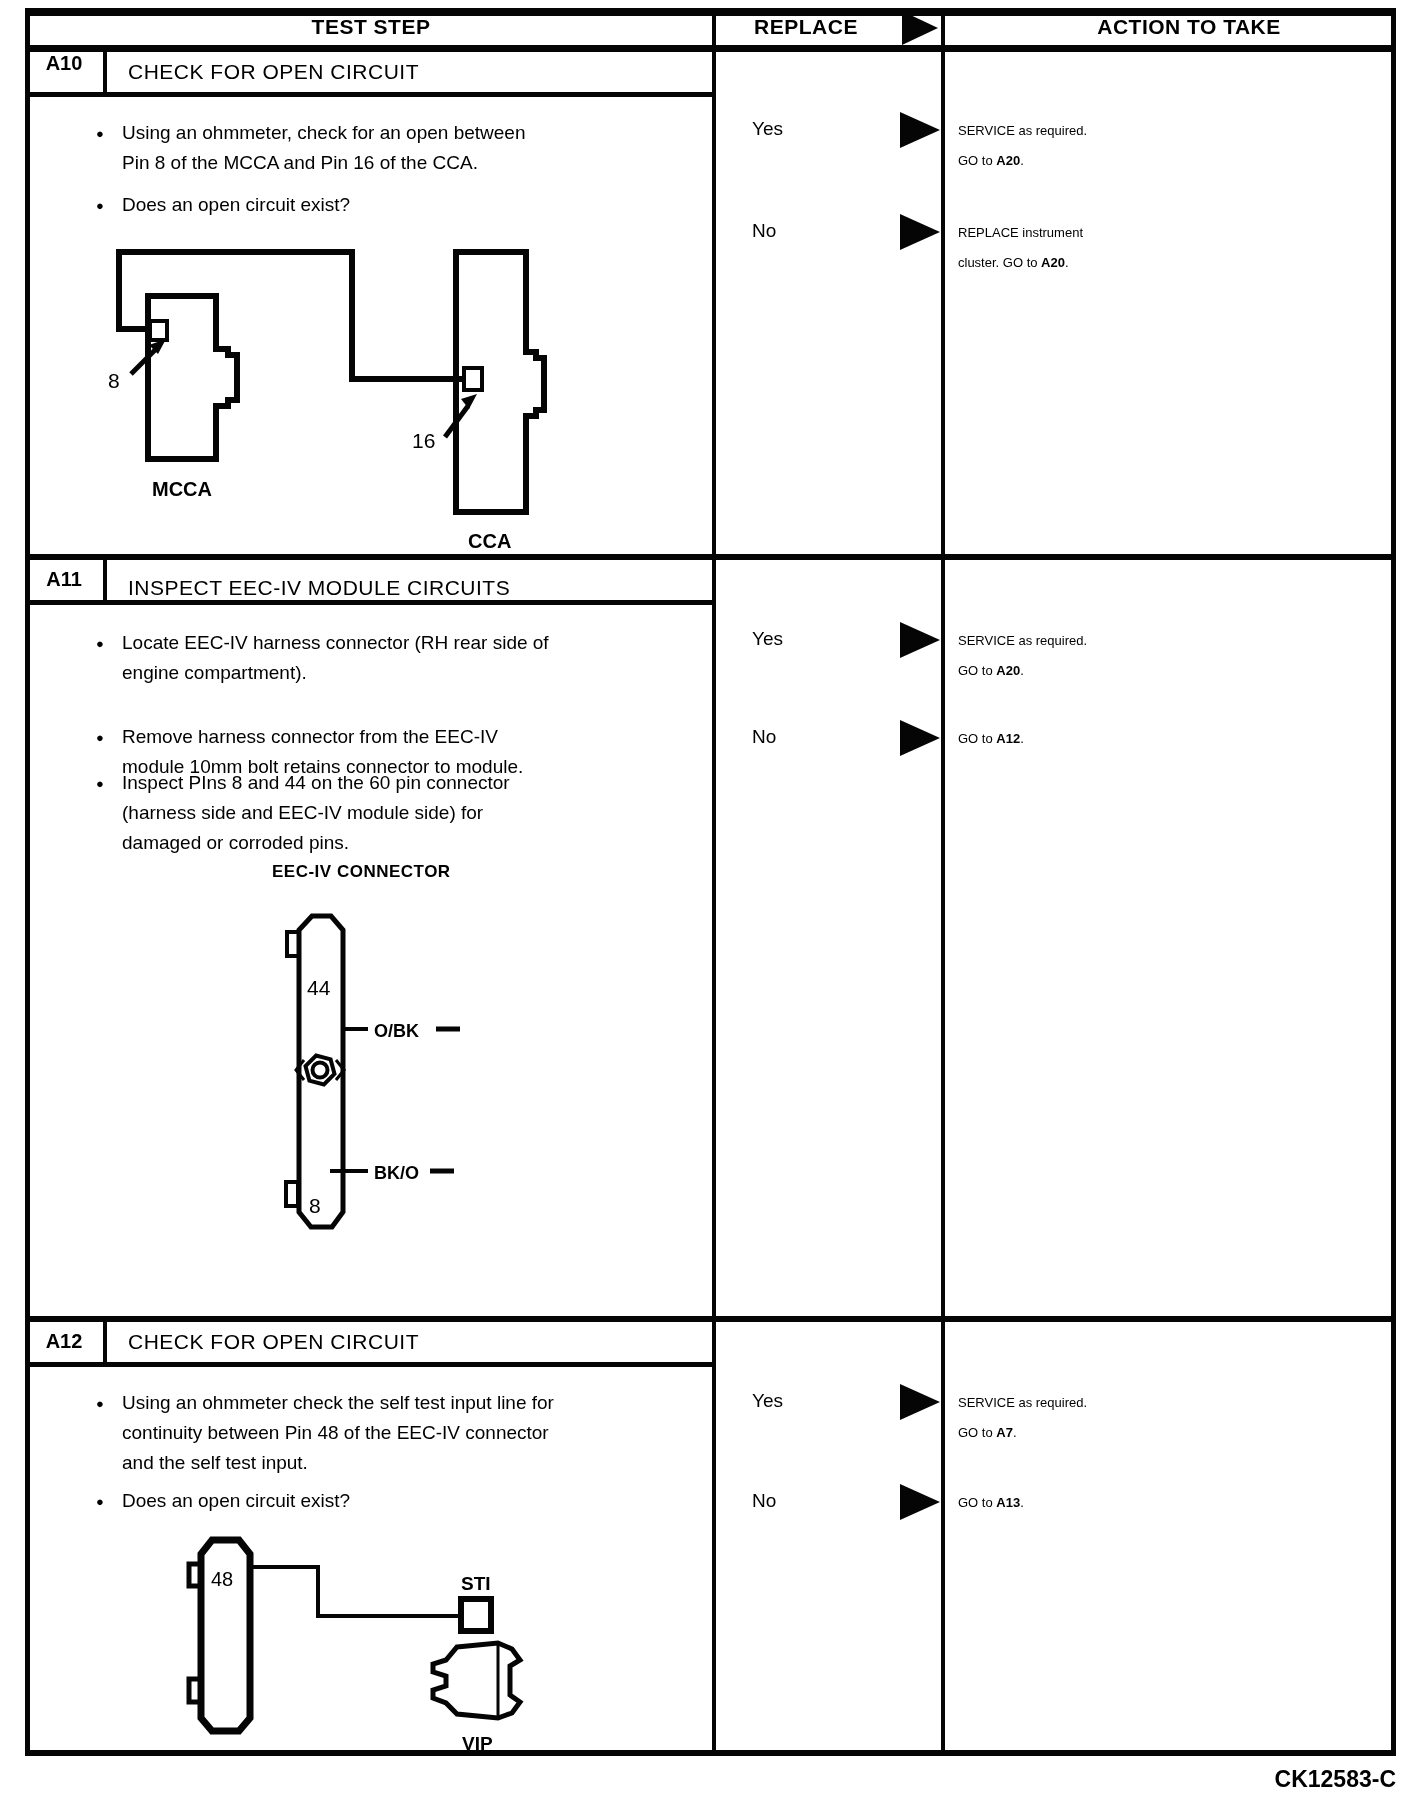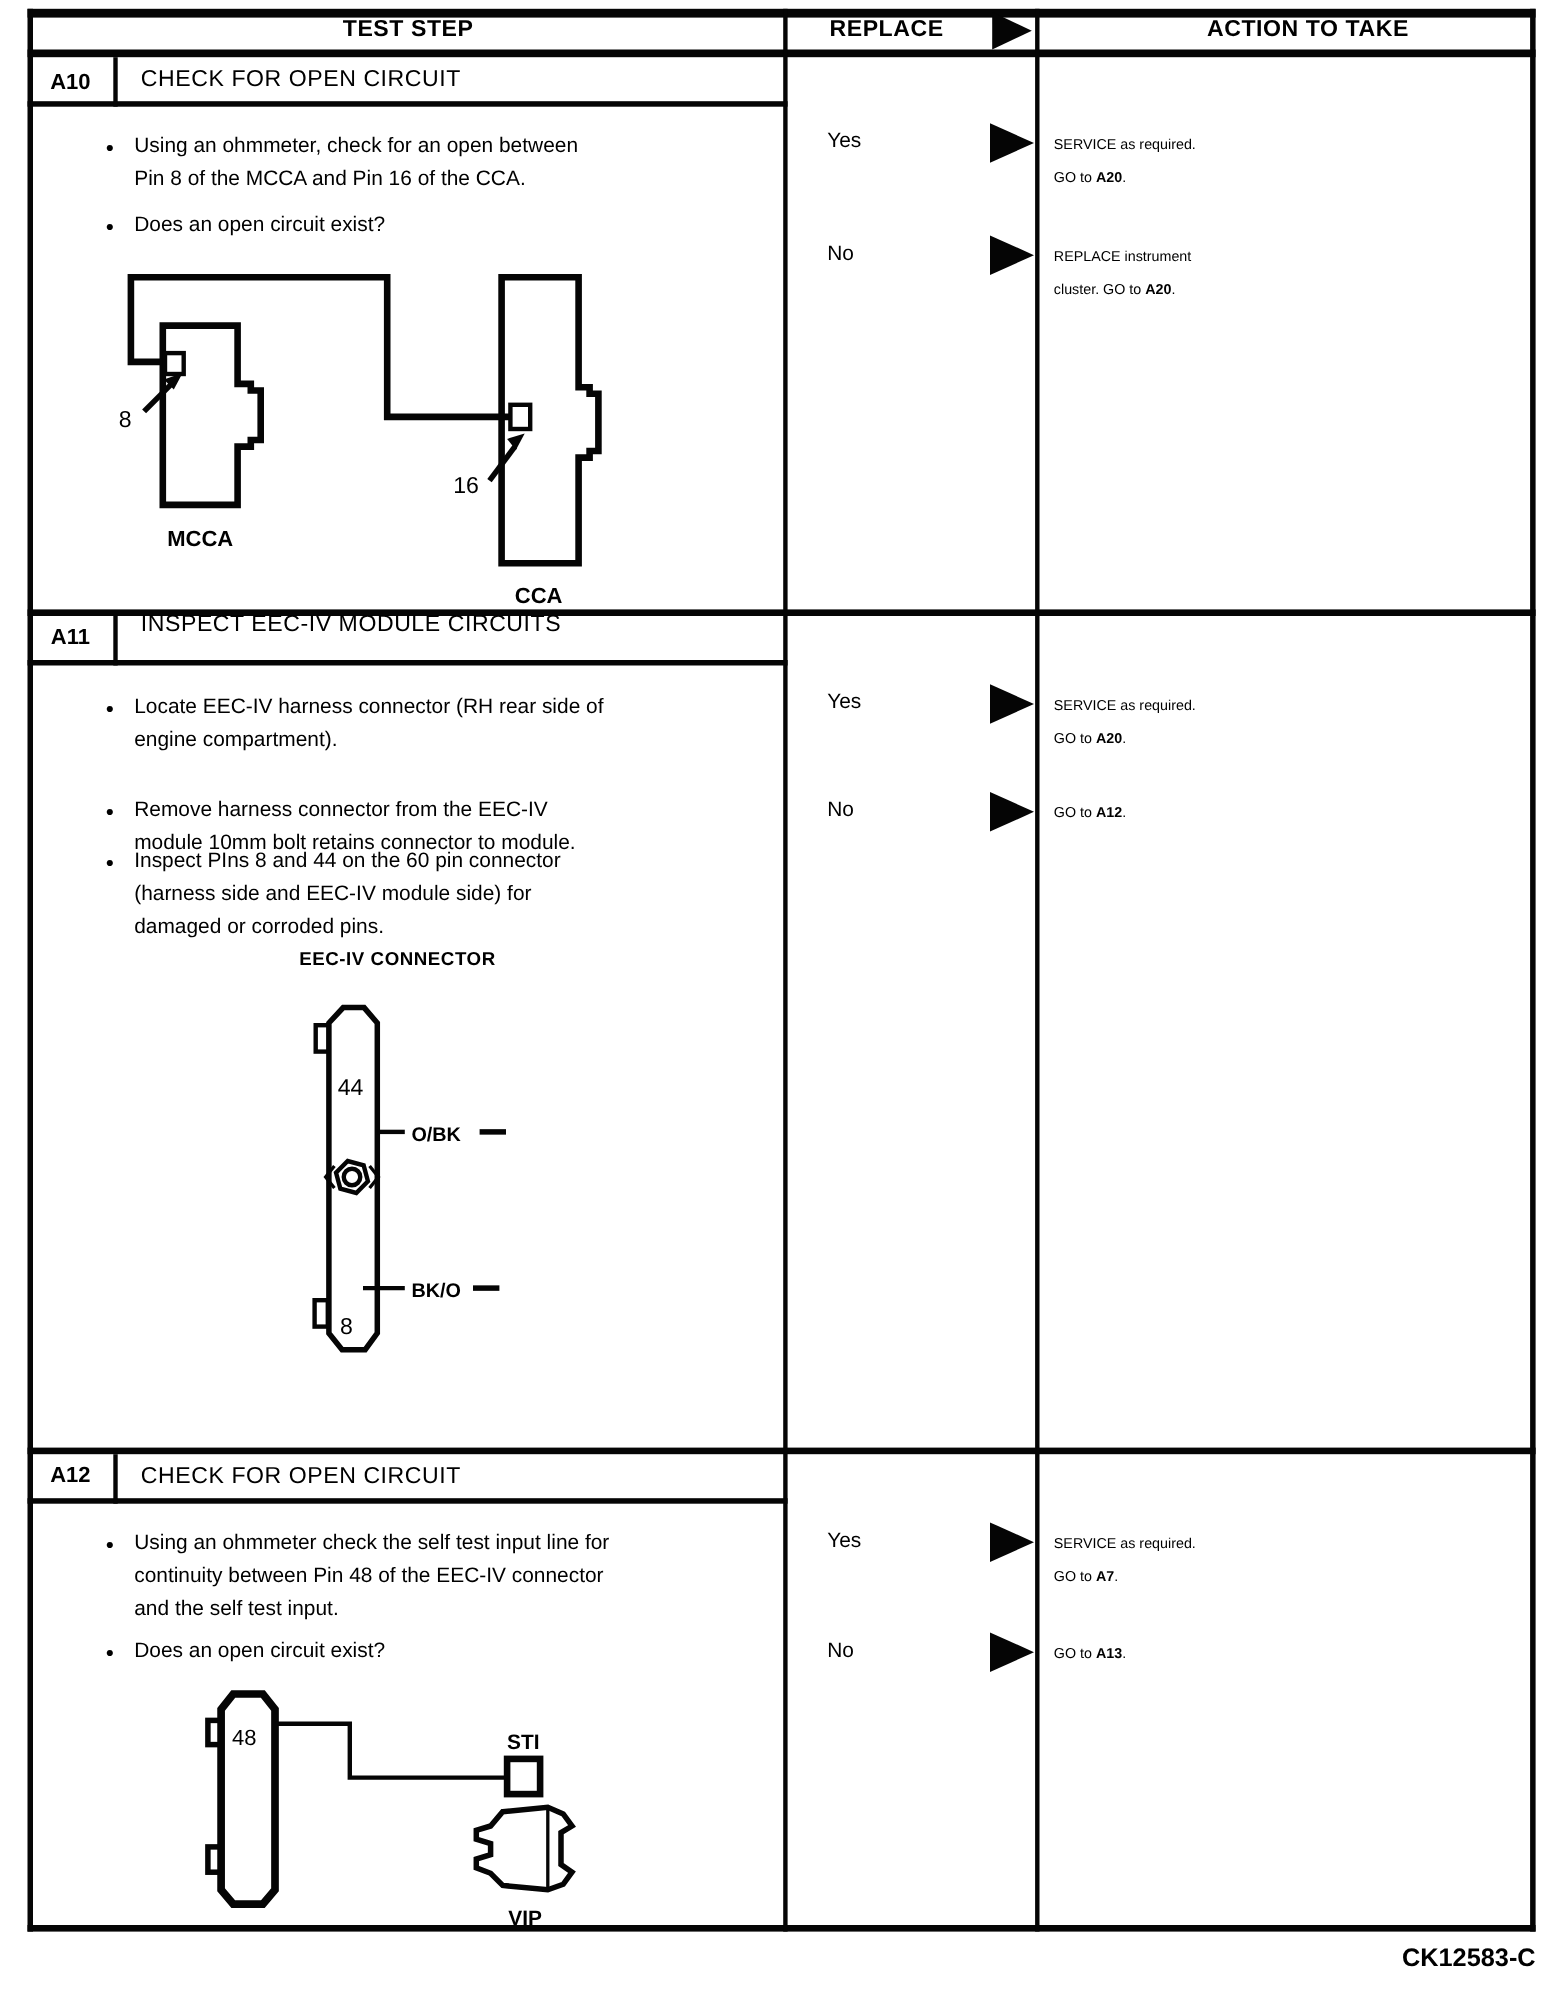--- a/index.html
+++ b/index.html
@@ -39,21 +39,21 @@
   <div class="hline" style="left:25px;top:554px;width:1371px;height:6px;"></div>
   <div class="hline" style="left:25px;top:1316px;width:1371px;height:6px;"></div>
 
   <div class="txt hdr" style="left:30px;top:15px;width:682px;text-align:center;">TEST STEP</div>
   <div class="txt hdr" style="left:716px;top:15px;width:180px;text-align:center;">REPLACE</div>
   <div class="tri-hdr" style="left:902px;top:11px;"></div>
   <div class="txt hdr" style="left:966px;top:15px;width:446px;text-align:center;">ACTION TO TAKE</div>
 
   <div class="hline" style="left:25px;top:92px;width:691px;height:5px;"></div>
   <div class="vline" style="left:103px;top:52px;width:4px;height:45px;"></div>
-  <div class="txt band-id" style="left:25px;top:64px;width:78px;">A10</div>
+  <div class="txt band-id" style="left:25px;top:52px;width:78px;">A10</div>
   <div class="txt band-title" style="left:128px;top:60px;">CHECK FOR OPEN CIRCUIT</div>
 
   <div class="bullet" style="left:122px;top:118px;">Using an ohmmeter, check for an open between
 Pin 8 of the MCCA and Pin 16 of the CCA.</div>
   <div class="bullet" style="left:122px;top:190px;">Does an open circuit exist?</div>
 
   <div class="answer" style="left:752px;top:118px;">Yes</div>
   <div class="tri" style="left:900px;top:112px;"></div>
   <div class="action" style="left:958px;top:116px;"><span>SERVICE as required.
 GO to </span><b>A20</b><span>.</span></div>
@@ -74,21 +74,21 @@
     <polygon points="477,394 461,399 469,409" fill="#050505"></polygon>
     <text x="108" y="388" font-size="21">8</text>
     <text x="412" y="448" font-size="21">16</text>
     <text x="152" y="496" font-size="20" font-weight="bold">MCCA</text>
     <text x="468" y="548" font-size="20" font-weight="bold">CCA</text>
   </svg>
 
   <div class="hline" style="left:25px;top:600px;width:691px;height:5px;"></div>
   <div class="vline" style="left:103px;top:560px;width:4px;height:45px;"></div>
   <div class="txt band-id" style="left:25px;top:568px;width:78px;">A11</div>
-  <div class="txt band-title" style="left:128px;top:556px;">INSPECT EEC-IV MODULE CIRCUITS</div>
+  <div class="txt band-title" style="left:128px;top:576px;">INSPECT EEC-IV MODULE CIRCUITS</div>
 
   <div class="bullet" style="left:122px;top:628px;">Locate EEC-IV harness connector (RH rear side of
 engine compartment).</div>
   <div class="bullet" style="left:122px;top:722px;">Remove harness connector from the EEC-IV
 module 10mm bolt retains connector to module.</div>
   <div class="bullet" style="left:122px;top:768px;">Inspect PIns 8 and 44 on the 60 pin connector
 (harness side and EEC-IV module side) for
 damaged or corroded pins.</div>
 
   <div class="answer" style="left:752px;top:628px;">Yes</div>

